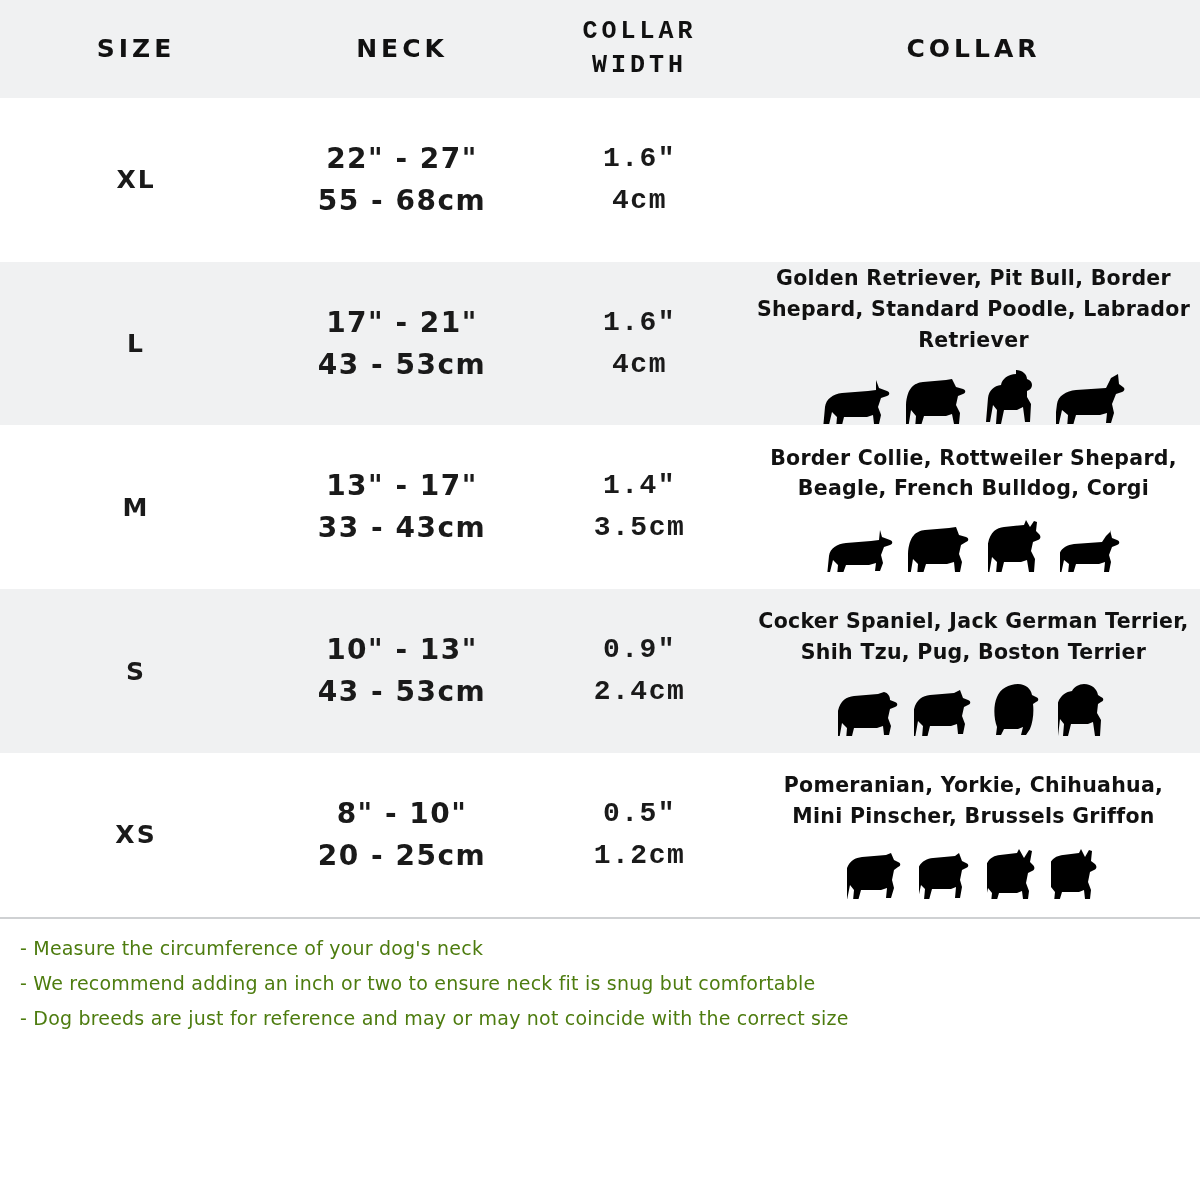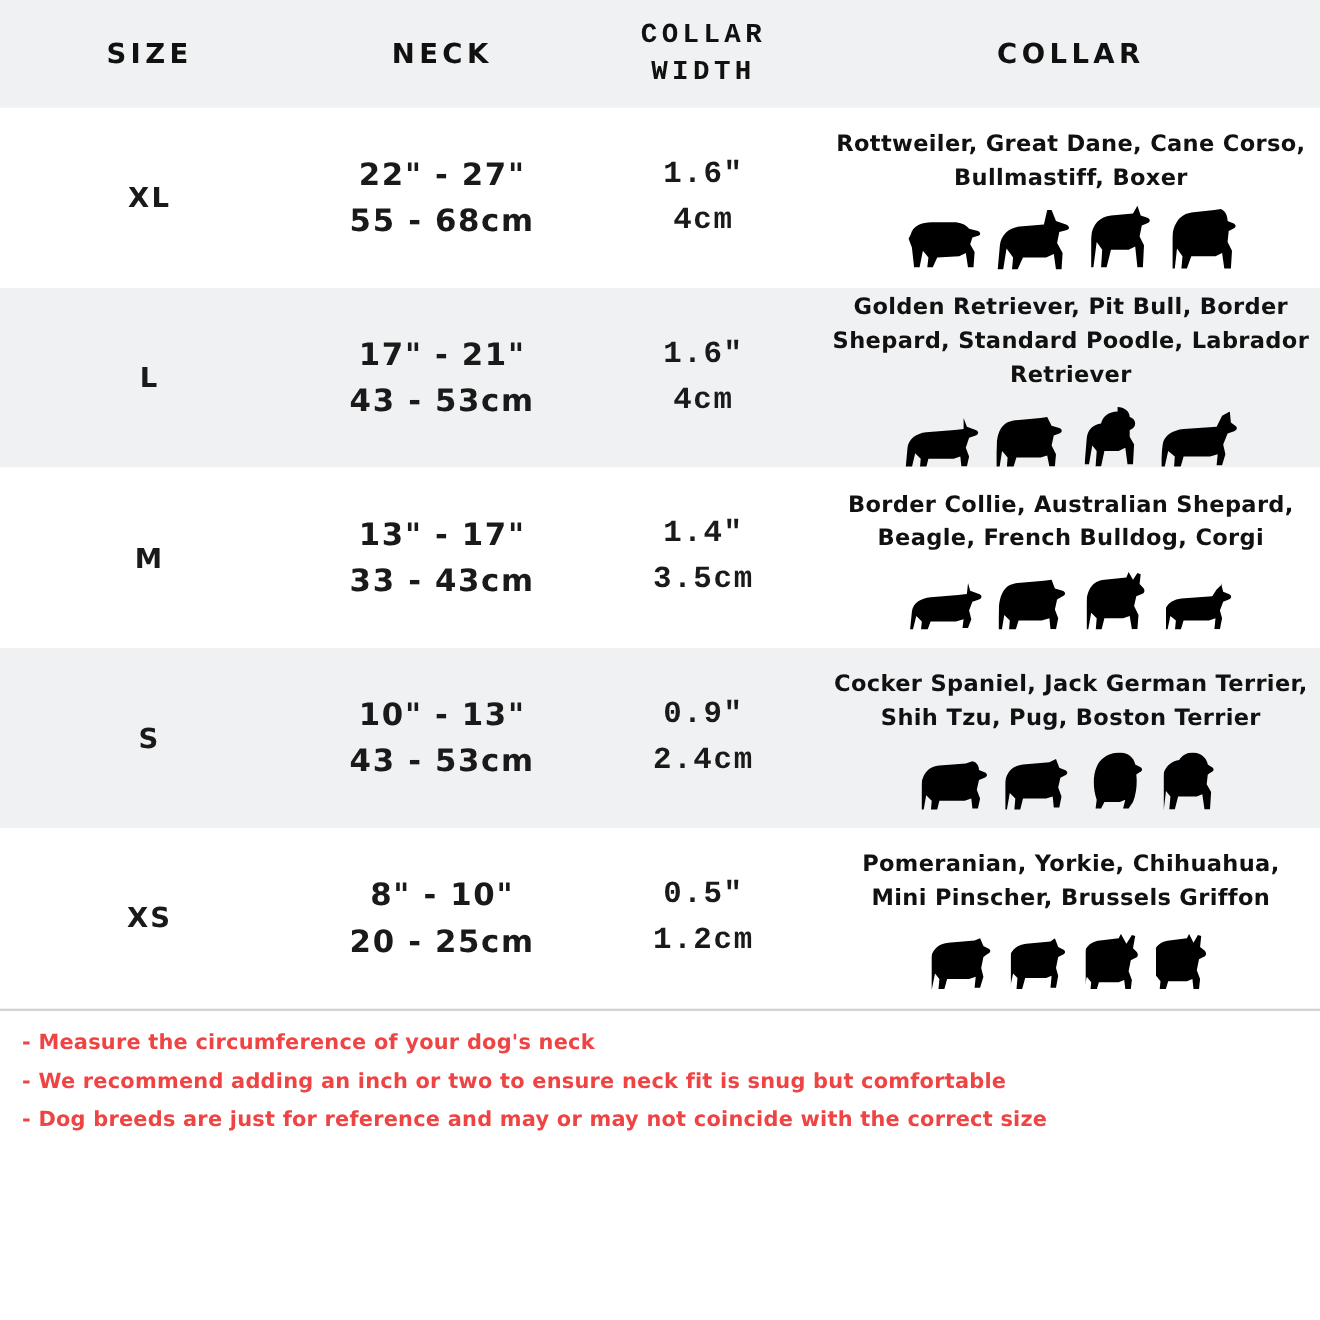--- a/index.html
+++ b/index.html
@@ -87,23 +87,23 @@
   .breed-icons svg { display: block; }
 
   
   .notes {
     border-top: 2px solid #cfd1d3;
     padding: 12px 20px 0 20px;
     flex: 1;
   }
   .note {
     font-size: 19px;
-    font-weight: bold;
+    font-weight: normal;
     line-height: 1.85;
-    color: #ef4444;
+    color: #4d7c0f;
     letter-spacing: 0.2px;
   }
 </style>
 </head>
 <body>
 
 <div class="chart">
 
   <div class="header-row">
     <div class="header-cell c-size">SIZE</div>
@@ -112,37 +112,20 @@
 WIDTH</div>
     <div class="header-cell c-breeds">COLLAR</div>
   </div>
 
   <div class="row plain">
     <div class="cell-size c-size">XL</div>
     <div class="cell-measure c-neck">22" - 27"
 55 - 68cm</div>
     <div class="cell-measure c-width">1.6"
 4cm</div>
-    <div class="cell-breeds c-breeds">
-      <div class="breeds-text">Rottweiler, Great Dane, Cane Corso, Bullmastiff, Boxer</div>
-      <div class="breed-icons">
-        <svg width="72" height="52" viewBox="0 0 72 52">
-          <path fill="#000" d="M8 20c2-8 10-11 19-11h20c6 0 11 2 14 6l8 2c2 1 3 3 1 4l-6 2-2 6 4 7-1 14h-5l-2-13-6 3-20 1-4 9h-5l1-9-5-6-3 15h-5l-2-18-3-8z"></path>
-        </svg>
-        <svg width="72" height="56" viewBox="0 0 72 56">
-          <path fill="#000" d="M50 2l4 10 9 3c3 1 4 4 1 5l-7 2-2 10 5 9-1 15h-5l-2-14-7 3H24l-5 11h-5l1-11-6-8-3 19H1l2-22c1-9 8-16 18-17l22-2 3-13z"></path>
-        </svg>
-        <svg width="60" height="58" viewBox="0 0 60 58">
-          <path fill="#000" d="M42 0l3 9 6 2c3 1 3 4 0 5l-5 2-2 10 4 8-1 20h-5l-2-19-6 3H18l-4 16h-5l1-16-5-7-3 23H-2l2-28C1 17 8 10 18 9l20-2 4-7z"></path>
-        </svg>
-        <svg width="62" height="56" viewBox="0 0 62 56">
-          <path fill="#000" d="M44 1c4 2 6 6 6 11l5 2c3 1 3 4 0 5l-4 2-1 10 4 8-1 16h-6l-2-14-6 3H17l-4 11H8l1-11-5-7-2 18H-3l2-23C0 12 8 5 19 4l19-2 6-1z"></path>
-        </svg>
-      </div>
-    </div>
   </div>
 
   <div class="row alt">
     <div class="cell-size c-size">L</div>
     <div class="cell-measure c-neck">17" - 21"
 43 - 53cm</div>
     <div class="cell-measure c-width">1.6"
 4cm</div>
     <div class="cell-breeds c-breeds">
       <div class="breeds-text">Golden Retriever, Pit Bull, Border Shepard, Standard Poodle, Labrador Retriever</div>
@@ -163,21 +146,21 @@
     </div>
   </div>
 
   <div class="row plain">
     <div class="cell-size c-size">M</div>
     <div class="cell-measure c-neck">13" - 17"
 33 - 43cm</div>
     <div class="cell-measure c-width">1.4"
 3.5cm</div>
     <div class="cell-breeds c-breeds">
-      <div class="breeds-text">Border Collie, Australian Shepard, Beagle, French Bulldog, Corgi</div>
+      <div class="breeds-text">Border Collie, Rottweiler Shepard, Beagle, French Bulldog, Corgi</div>
       <div class="breed-icons">
         <svg width="68" height="44" viewBox="0 0 68 44">
           <path fill="#000" d="M54 2l2 7 8 3c3 1 3 4 0 5l-6 2-3 8 2 8-3 8h-5l1-8-7 2H20l-4 11h-5l1-11-5-5-4 16H1l2-20c1-8 8-12 17-13l25-2 8-1z"></path>
         </svg>
         <svg width="66" height="46" viewBox="0 0 66 46">
           <path fill="#000" d="M48 1l3 8 7 2c3 1 3 4 0 5l-5 3-2 9 3 8-2 10h-5l-1-10-7 2H18l-4 13H9l1-13-5-5-3 18H-2l2-23C1 10 8 5 17 4l24-2 7-1z"></path>
         </svg>
         <svg width="58" height="52" viewBox="0 0 58 52">
           <path fill="#000" d="M38 0l4 7 4-6 3 1-1 9 3 3c2 2 2 5-1 6l-5 2-2 9 4 8-1 13h-5l-2-12-6 2H16l-3 12H8l1-12-5-5-3 17H-3l2-22C0 13 7 8 16 7l20-2 2-5z"></path>
         </svg>

